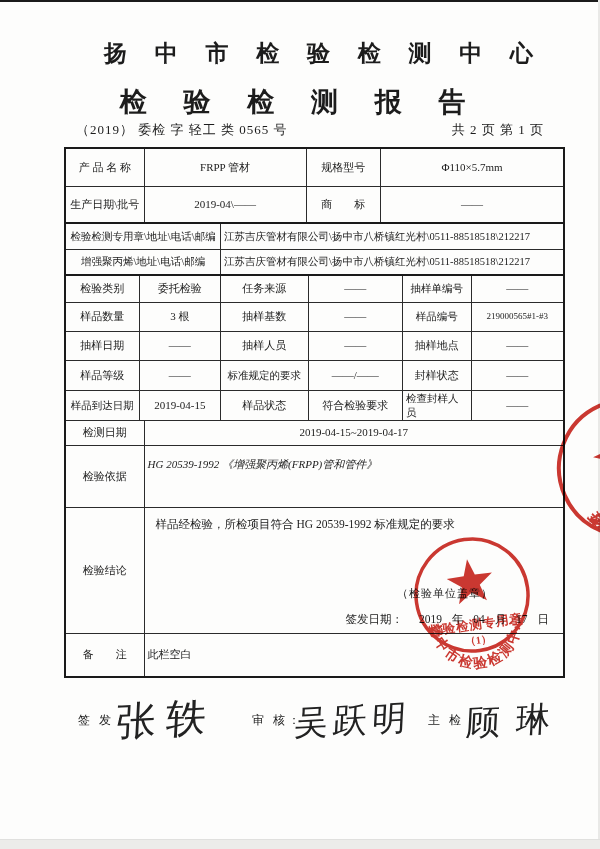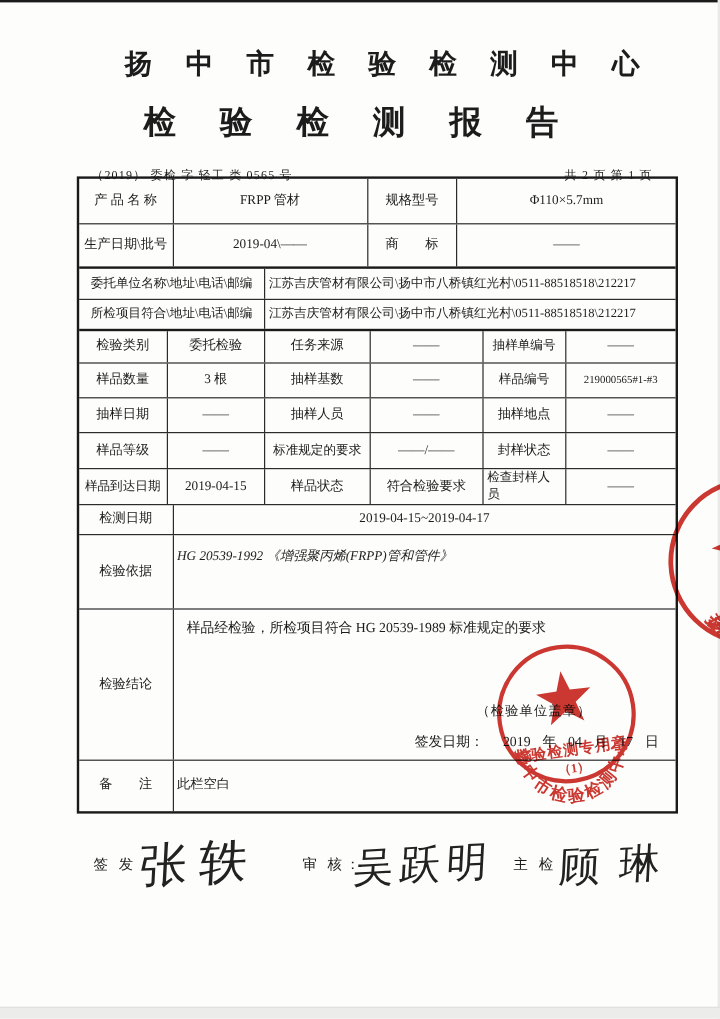--- a/index.html
+++ b/index.html
@@ -9,22 +9,22 @@
     font-family:"Liberation Serif","DejaVu Serif",serif;
   }
   .scan-top{position:absolute;top:0;left:0;width:600px;height:2px;background:#1b1b1b;}
   .scan-bottom{position:absolute;bottom:0;left:0;width:600px;height:9px;background:#ececea;border-top:1px solid #e0e0de;}
   .scan-right{position:absolute;top:0;right:0;width:2px;height:849px;background:#e9e9e7;}
 
   .org-title{position:absolute;top:38px;left:0;width:100%;text-align:center;
     font-size:23px;font-weight:bold;letter-spacing:11px;margin-left:24px;}
   .doc-title{position:absolute;top:84px;left:0;width:100%;text-align:center;
     font-size:27px;font-weight:bold;letter-spacing:15px;}
-  .ref-row{position:absolute;top:139px;left:76px;right:56px;display:flex;
-    justify-content:space-between;font-size:10px;letter-spacing:1px;}
+  .ref-row{position:absolute;top:121px;left:76px;right:56px;display:flex;
+    justify-content:space-between;font-size:13px;letter-spacing:1px;}
 
   .report-table{position:absolute;left:64px;top:147px;width:501px;
     border:2px solid #1a1a1a;box-sizing:border-box;background:transparent;}
   .tr{display:flex;border-top:1px solid #2b2b2b;box-sizing:border-box;}
   .tr:first-child{border-top:none;}
   .tr.thick{border-top-width:2px;border-top-color:#1a1a1a;}
   .td{border-left:1px solid #2b2b2b;box-sizing:border-box;
     display:flex;align-items:center;justify-content:center;text-align:left;
     font-size:11px;padding:1px 3px;line-height:1.25;}
   .td:first-child{border-left:none;}
@@ -84,26 +84,26 @@
   </div>
 
   <div class="tr" style="height:36px">
     <div class="td wa">生产日期\批号</div>
     <div class="td wb">2019-04\——</div>
     <div class="td wc">商　　标</div>
     <div class="td wd">——</div>
   </div>
 
   <div class="tr thick" style="height:27px">
-    <div class="td wl small">委托单位名称\地址\电话\邮编</div>
+    <div class="td wl small">检验检测专用章\地址\电话\邮编</div>
     <div class="td wv small left">江苏吉庆管材有限公司\扬中市八桥镇红光村\0511-88518518\212217</div>
   </div>
 
   <div class="tr" style="height:25px">
-    <div class="td wl small">所检项目符合\地址\电话\邮编</div>
+    <div class="td wl small">增强聚丙烯\地址\电话\邮编</div>
     <div class="td wv small left">江苏吉庆管材有限公司\扬中市八桥镇红光村\0511-88518518\212217</div>
   </div>
 
   <div class="tr thick" style="height:28px">
     <div class="td w1">检验类别</div>
     <div class="td w2">委托检验</div>
     <div class="td w3">任务来源</div>
     <div class="td w4">——</div>
     <div class="td w5 small">抽样单编号</div>
     <div class="td w6">——</div>
@@ -151,21 +151,21 @@
   </div>
 
   <div class="tr" style="height:62px">
     <div class="td wL">检验依据</div>
     <div class="td wV left" style="align-items:flex-start;padding-top:12px;font-style:italic;">HG 20539-1992 《增强聚丙烯(FRPP)管和管件》</div>
   </div>
 
   <div class="tr" style="height:126px">
     <div class="td wL">检验结论</div>
     <div class="td wV concl">
-      <div class="concl-text">样品经检验，所检项目符合 HG 20539-1989 标准规定的要求</div>
+      <div class="concl-text">样品经检验，所检项目符合 HG 20539-1992 标准规定的要求</div>
       <div class="seal-note">（检验单位盖章）</div>
       <div class="issue-line">
         <span>签发日期：</span><span class="issue-date">2019 年 04 月 17 日</span>
       </div>
     </div>
   </div>
 
   <div class="tr" style="height:43px">
     <div class="td wL">备　　注</div>
     <div class="td wV left">此栏空白</div>

